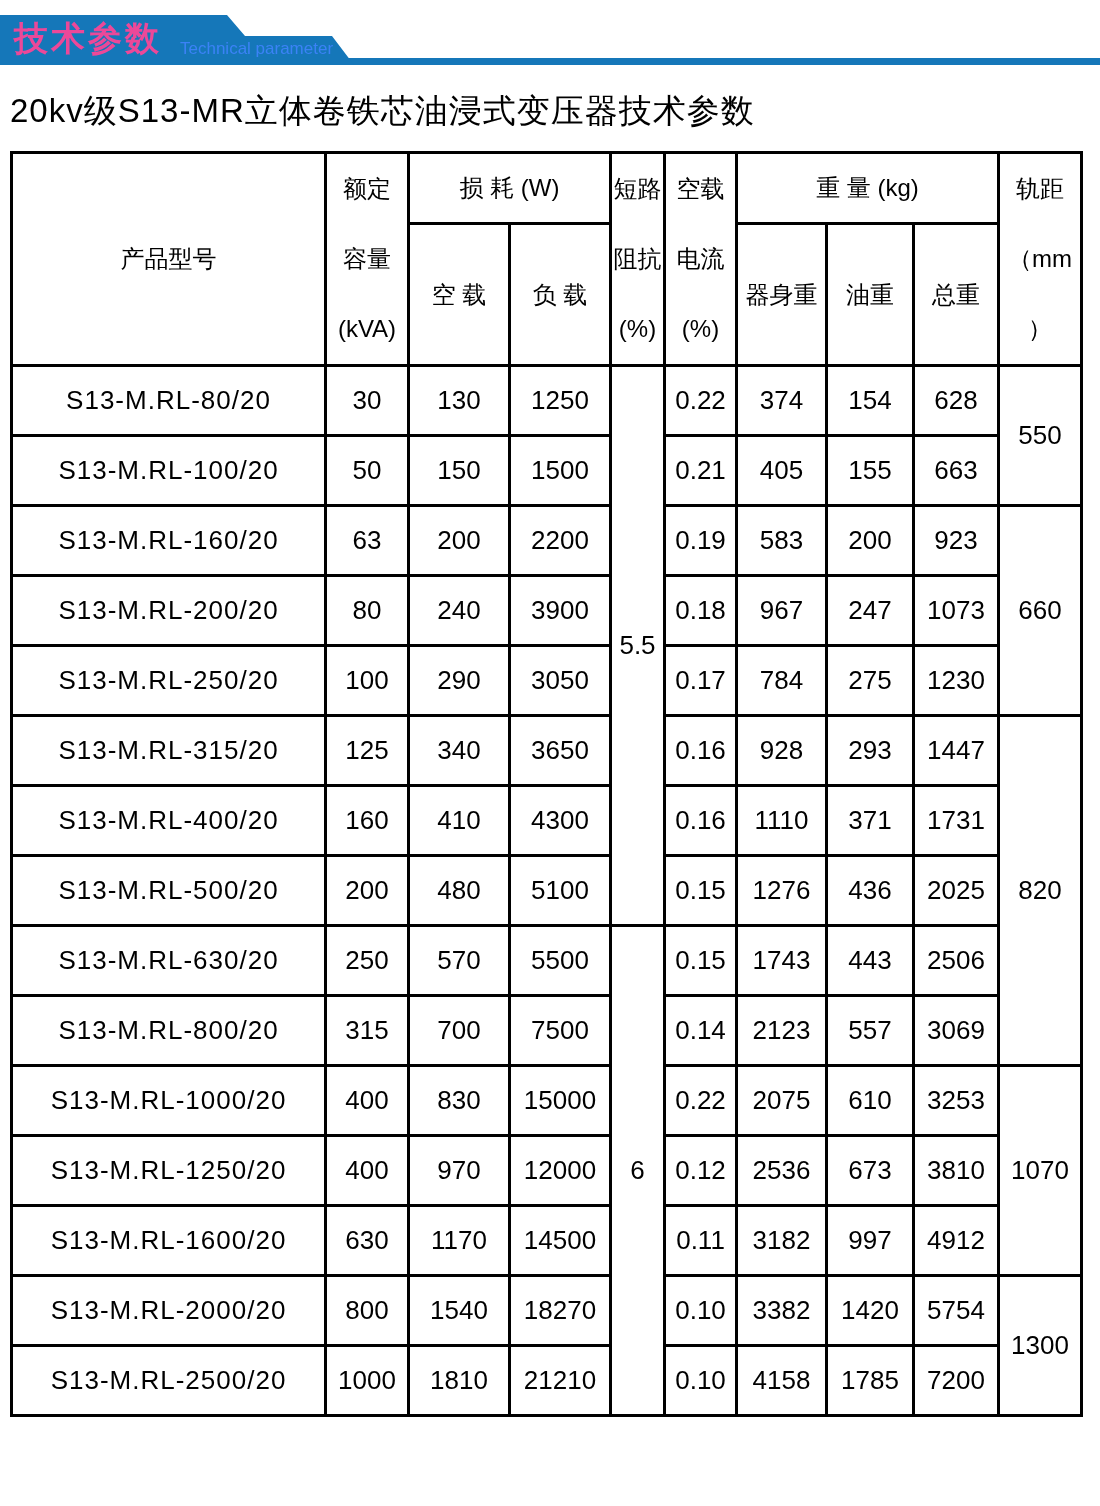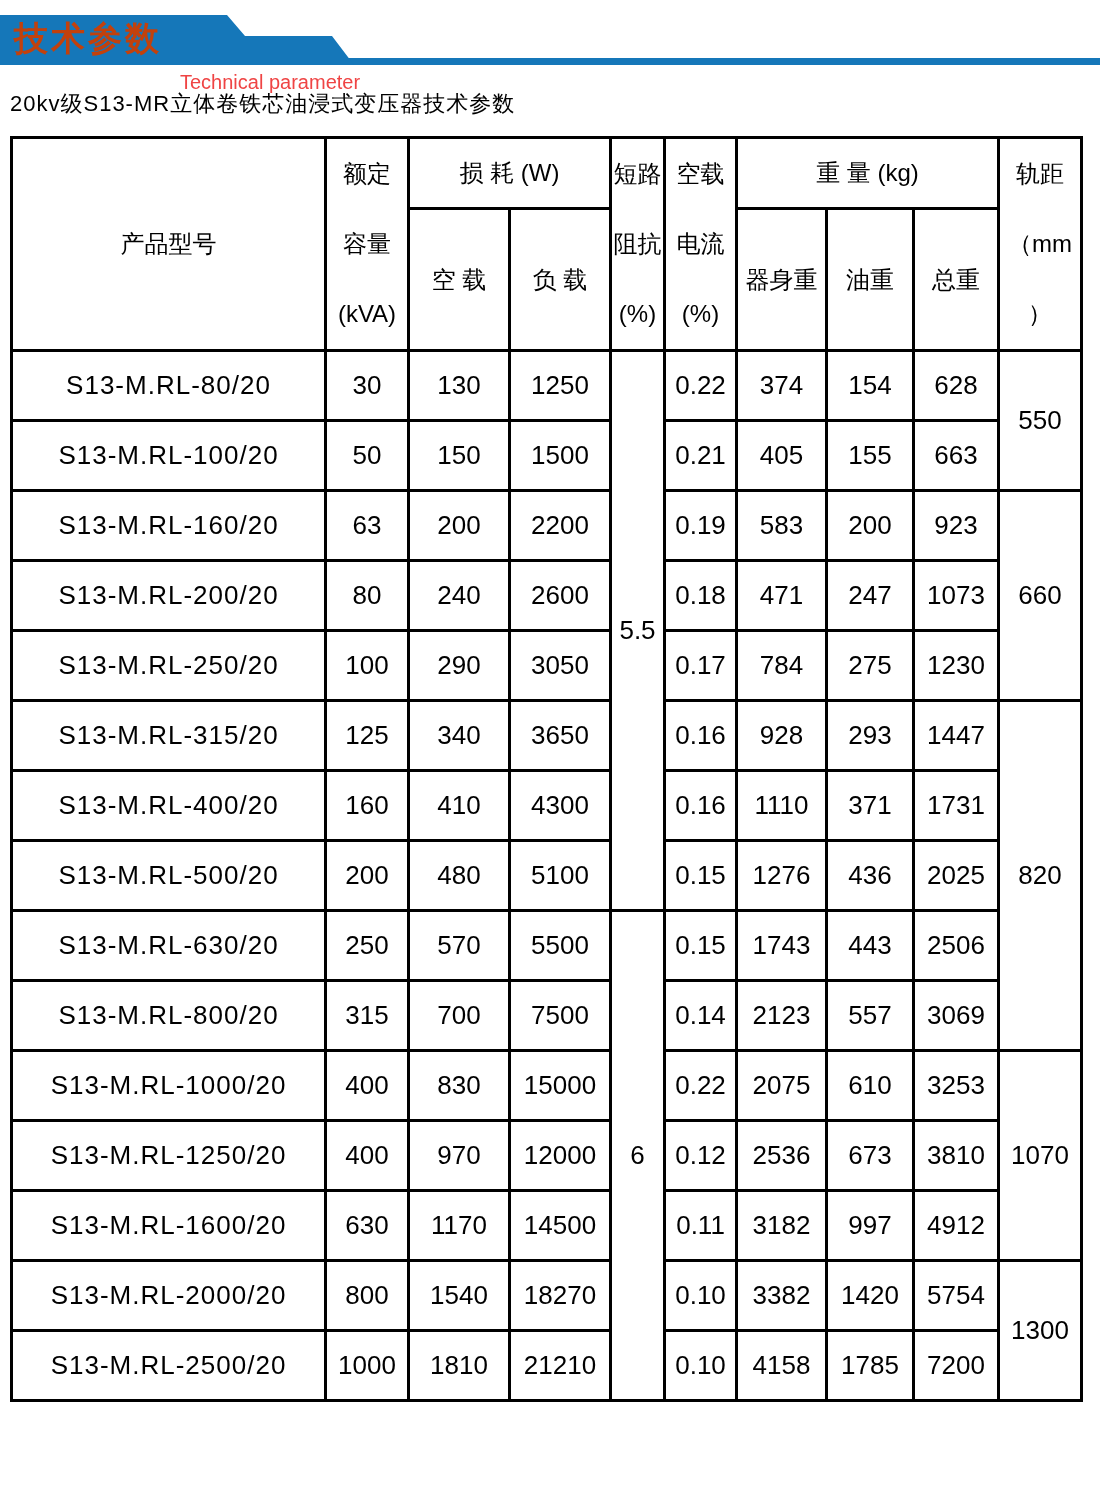--- a/index.html
+++ b/index.html
@@ -7,31 +7,31 @@
   body {
     width:1100px; height:1506px; overflow:hidden;
     font-family:"Liberation Sans","DejaVu Sans",sans-serif;
     color:#000;
   }
   
   .banner { position:relative; height:66px; }
   .banner svg { position:absolute; left:0; top:0; display:block; }
   .banner-cn {
     position:absolute; left:14px; top:16px;
-    font-size:34px; font-weight:700; color:#c2410c; letter-spacing:3px;
+    font-size:34px; font-weight:700; color:#ec4899; letter-spacing:3px;
     white-space:nowrap;
   }
   .banner-en {
     position:absolute; left:180px; top:39px;
-    font-size:20px; font-weight:400; color:#ef4444; white-space:nowrap;margin-top:32px;
+    font-size:17px; font-weight:400; color:#3b82f6; white-space:nowrap;
   }
   
   .page-title {
     margin:23px 0 8px 10px;
-    font-size:22px; font-weight:400; letter-spacing:1px;
+    font-size:33px; font-weight:400; letter-spacing:1px;
     white-space:nowrap;
   }
   
   table.params {
     margin:17px 0 0 10px;
     width:1070px;
     border-collapse:collapse;
     table-layout:fixed;
   }
   table.params th, table.params td {
@@ -148,23 +148,23 @@
         <td>0.19</td>
         <td>583</td>
         <td>200</td>
         <td>923</td>
         <td rowspan="3">660</td>
       </tr>
       <tr>
         <td class="model">S13-M.RL-200/20</td>
         <td>80</td>
         <td>240</td>
-        <td>2600</td>
+        <td>3900</td>
         <td>0.18</td>
-        <td>471</td>
+        <td>967</td>
         <td>247</td>
         <td>1073</td>
       </tr>
       <tr>
         <td class="model">S13-M.RL-250/20</td>
         <td>100</td>
         <td>290</td>
         <td>3050</td>
         <td>0.17</td>
         <td>784</td>

